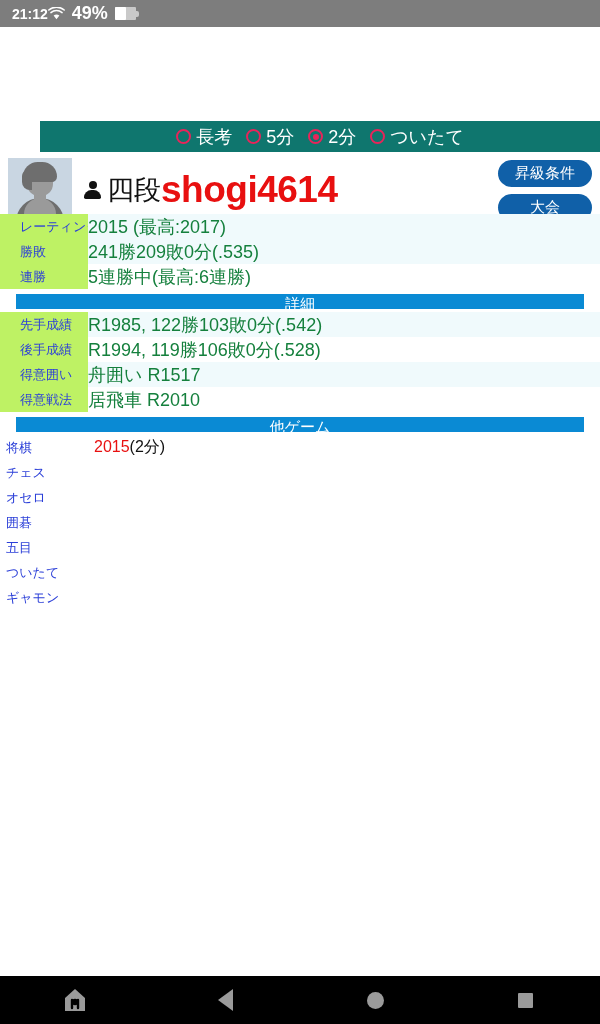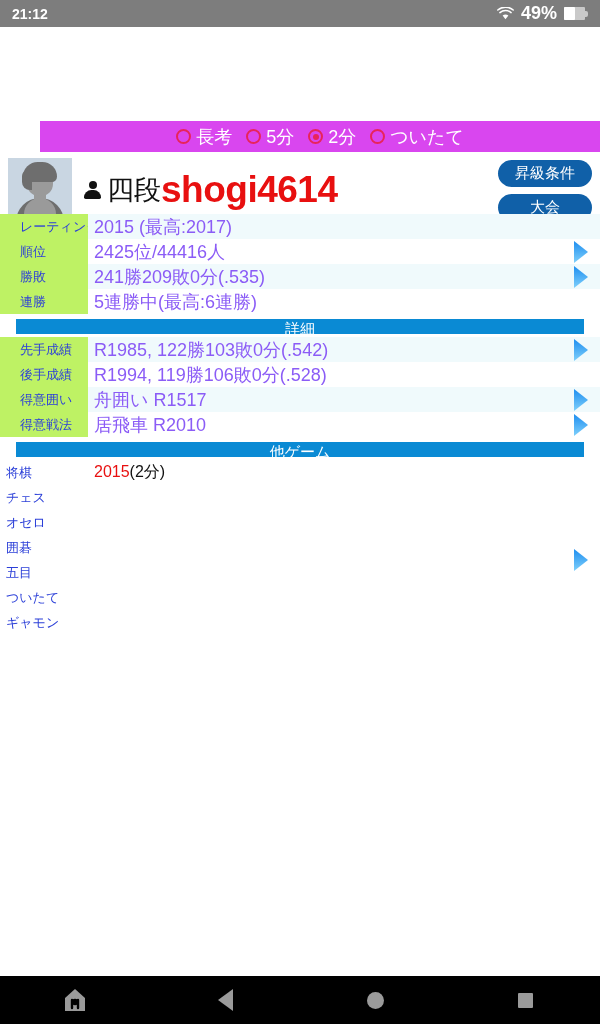--- a/index.html
+++ b/index.html
@@ -7,40 +7,40 @@
     width: 600px; height: 1024px;
     background: #ffffff;
     font-family: "Liberation Sans", "DejaVu Sans", sans-serif;
     overflow: hidden;
   }
   .screen { position: relative; width: 600px; height: 1024px; background:#fff; }
 
   
   .statusbar {
     height: 27px; background: #7d7d7d; color: #fff;
-    display: flex; align-items: center; justify-content: space-between;
+    display: flex; align-items: center; 
     padding: 0 12px; font-size: 14px; font-weight: bold;
   }
   .status-right { display: flex; align-items: center; gap: 7px; }
   .wifi-icon { width: 17px; height: 13px; display:block; }
   .batt-pct { font-size: 18px; font-weight: bold; letter-spacing: 0px; }
   .battery {
     width: 24px; height: 13px; border: 0; position: relative;
     display: inline-block;
   }
   .battery .shell { position:absolute; left:0; top:0; width:21px; height:13px; background:#c9c9c9; border-radius:1px;}
   .battery .fill { position:absolute; left:0; top:0; width:11px; height:13px; background:#ffffff; border-radius:1px;}
   .battery .tip { position:absolute; right:0; top:3.5px; width:3px; height:6px; background:#c9c9c9; border-radius:0 2px 2px 0;}
 
   
   .top-gap { height: 94px; background:#fff; }
 
   
   .modebar {
-    height: 31px; background: #d946ef;
+    height: 31px; background: #0f766e;
     display: flex; align-items: center; justify-content: center; gap: 0px; margin-left: 40px;
   }
   .mode-opt { display: flex; align-items: center; gap: 5px; margin: 0 7px; cursor: pointer; }
   .radio {
     width: 15px; height: 15px; border-radius: 50%;
     border: 2px solid #e8245a; background: transparent;
     display: inline-block; position: relative;
   }
   .radio.on::after {
     content:""; position:absolute; left:2.5px; top:2.5px;
@@ -78,22 +78,22 @@
 
   
   .table { width: 600px; }
   .row { display: flex; align-items: stretch; height: 25px; position: relative; }
   .row .lbl {
     width: 88px; flex: 0 0 88px; color: #2b3fd8; font-size: 13px;
     display:flex; align-items:center; padding-left: 20px; background:#bef264;
     white-space: nowrap; overflow: hidden; font-family: Liberation Serif, serif;
   }
   .row .val {
-    flex: 1 1 auto; font-size: 18px; color:#8b5cf6;
-    display:flex; align-items:center; padding-left: 6px;
+    flex: 1 1 auto; font-size: 18px; color:#15803d;
+    display:flex; align-items:center; 
     background: #f0fafc;
   }
   .row.alt .val { background: #ffffff; }
   .row .val.plain { background: #ffffff; }
   .arrow-wrap { position:absolute; right:10px; top:50%; transform:translateY(-50%); width:18px; height:24px; }
   .arrow-wrap svg { display:block; }
 
   
   .section-hdr {
     margin: 5px 16px 3px 16px; background: #0a8ad4; color: #fff;
@@ -188,35 +188,20 @@
       <button class="pill">昇級条件</button>
       <button class="pill">大会</button>
     </div>
   </div>
 
   <div class="table">
     <div class="row">
       <div class="lbl">レーティング</div>
       <div class="val">2015 (最高:2017)</div>
     </div>
-    <div class="row alt">
-      <div class="lbl">順位</div>
-      <div class="val plain">2425位/44416人</div>
-      <span class="arrow-wrap">
-        <svg width="18" height="24" viewBox="0 0 18 24">
-            <defs>
-              <linearGradient id="ag1" x1="0" y1="0" x2="0" y2="1">
-                <stop offset="0" stop-color="#1e8ef0"></stop>
-                <stop offset="1" stop-color="#7fd0fb"></stop>
-              </linearGradient>
-            </defs>
-            <path d="M2 1 L16 12 L2 23 Z" fill="url(#ag1)"></path>
-          </svg>
-      </span>
-    </div>
     <div class="row">
       <div class="lbl">勝敗</div>
       <div class="val">241勝209敗0分(.535)</div>
       <span class="arrow-wrap">
         <svg width="18" height="24" viewBox="0 0 18 24">
             <path d="M2 1 L16 12 L2 23 Z" fill="url(#ag1)"></path>
           </svg>
       </span>
     </div>
     <div class="row alt">

